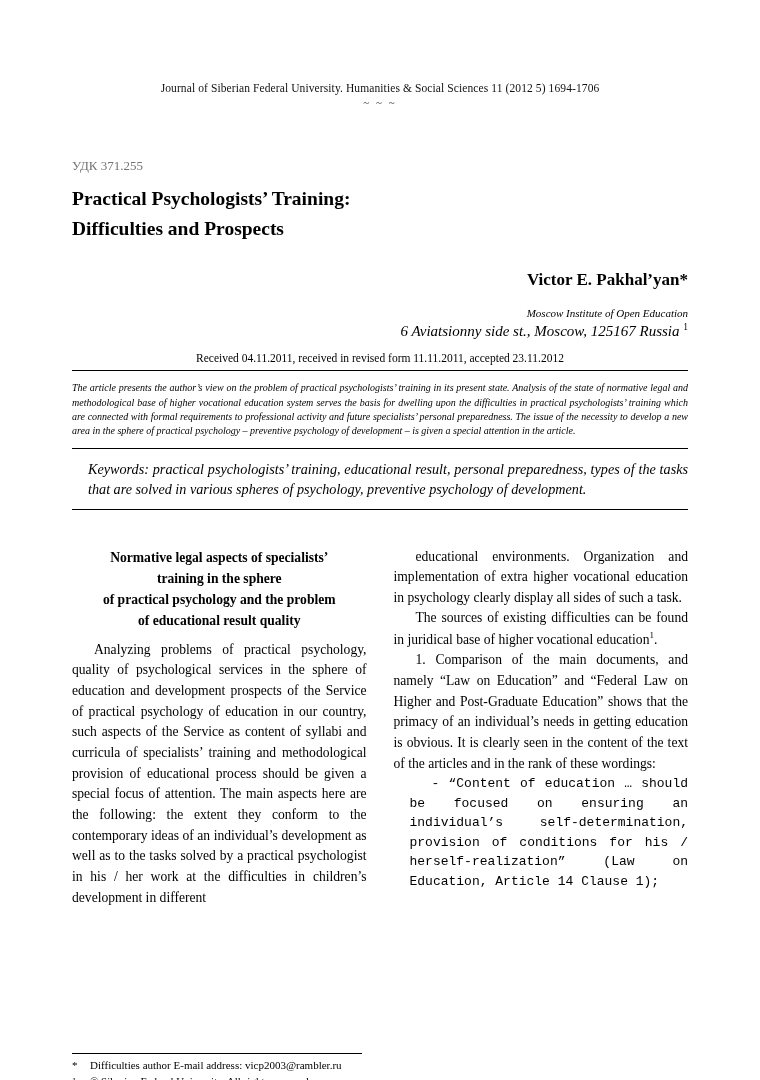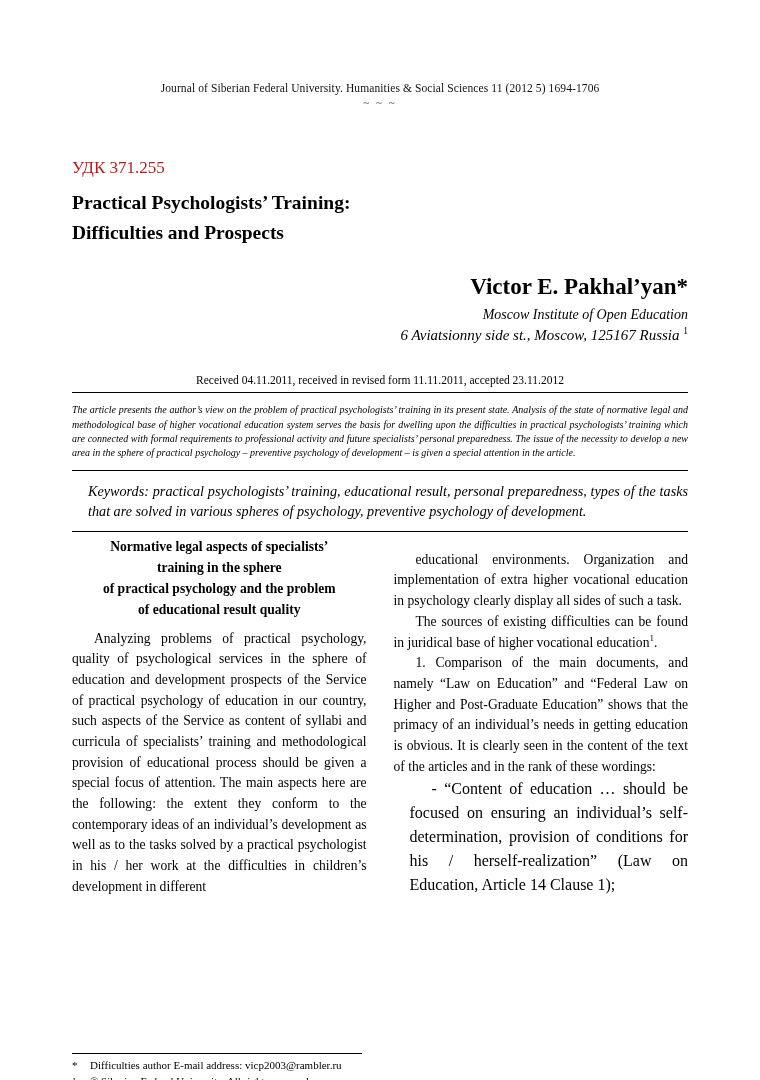--- a/index.html
+++ b/index.html
@@ -34,66 +34,66 @@
     text-align: center;
     font-size: 11px;
     letter-spacing: 2px;
     color: #333;
     margin-top: 2px;
   }
 
   
   .udk {
     margin-top: 50px;
-    font-size: 17px;
-    color: #b91c1c;
+    font-size: 13px;
+    color: #737373;
   }
 
   
   .title {
     margin-top: 10px;
     font-size: 19.5px;
     font-weight: bold;
     line-height: 1.55;
     color: #000;
   }
   .title-line {
     display: block;
   }
 
   
   .author-block {
     margin-top: 26px;
     text-align: right;
   }
   .author-name {
-    font-size: 23px;
+    font-size: 17px;
     font-weight: bold;
   }
   .affiliation {
-    font-size: 14px;
-    font-style: italic;
-    margin-top: 7px;
+    font-size: 11px;
+    font-style: italic;
+    margin-top: 17px;
   }
   .address {
     font-size: 15px;
     font-style: italic;
     margin-top: 3px;
   }
   .address sup {
     font-size: 9.5px;
     font-style: normal;
     vertical-align: super;
   }
 
   
   .dates {
     text-align: center;
     font-size: 11.5px;
-    margin-top: 30px;
+    margin-top: 12px;
     margin-bottom: 6px;
     font-family: Liberation Serif, serif;
   }
 
   hr.rule {
     border: none;
     border-top: 1px solid #000;
     margin: 0;
   }
 
@@ -113,22 +113,21 @@
     text-align: justify;
     margin-top: 10px;
     margin-bottom: 9px;
     margin-left: 16px;
   }
 
   
   .body-columns {
     display: flex;
     gap: 27px;
-    margin-top: 4px;
-    align-items: flex-end;
+    margin-top: 37px;
   }
   .col {
     width: 295px;
     font-size: 13.6px;
     line-height: 1.52;
   }
   .section-heading {
     font-weight: bold;
     text-align: center;
     font-size: 13.6px;
@@ -141,22 +140,23 @@
     margin: 0;
     text-align: justify;
     text-indent: 22px;
   }
   .col p.first-after-heading {
     margin-top: 9px;
   }
   .quote {
     text-indent: 0;
     margin-left: 16px !important;
-    font-size: 16px;
+    font-size: 13px;
     line-height: 1.5;
+    font-family: Liberation Mono, monospace;
   }
   .col p sup {
     font-size: 9px;
     vertical-align: super;
   }
 
   
   .footnotes {
     position: absolute;
     left: 72px;

